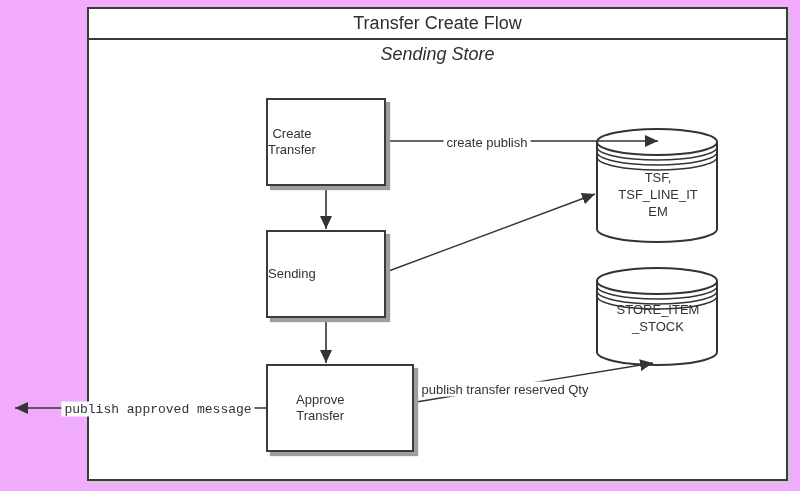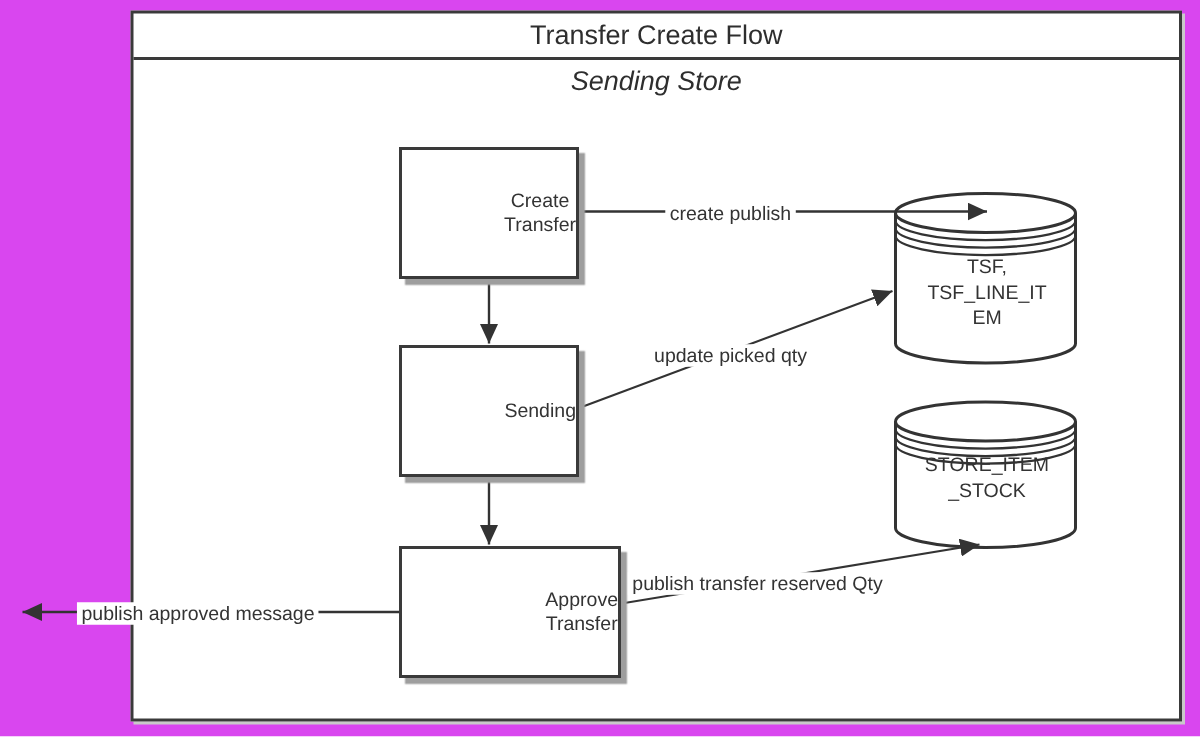--- a/index.html
+++ b/index.html
@@ -5,21 +5,21 @@
   html, body {
     margin: 0;
     padding: 0;
     background: #ffffff;
     font-family: "Liberation Sans", "DejaVu Sans", sans-serif;
   }
   .canvas {
     position: relative;
     width: 800px;
     height: 491px;
-    background: #d946ef;
+    background: #f0abfc;
     overflow: hidden;
     color: #383838;
   }
   
   .frame {
     position: absolute;
     left: 87px;
     top: 7px;
     width: 697px;
     height: 470px;
@@ -53,21 +53,21 @@
   
   .node {
     position: absolute;
     width: 116px;
     height: 84px;
     border: 2px solid #3a3a3a;
     background: #ffffff;
     box-shadow: 4px 4px 1px #9e9e9e;
     display: flex;
     align-items: center;
-    justify-content: flex-end;
+    justify-content: flex-start;
     text-align: center;
     font-size: 13px;
     line-height: 16px;
     white-space: pre-line;
     color: #333333;
     z-index: 3;
   }
   .node-create   { left: 266px; top: 98px; }
   .node-picking  { left: 266px; top: 230px; }
   .node-approve  { left: 266px; top: 364px; padding-left: 28px; }
@@ -159,19 +159,18 @@
 
   <div class="ds-label ds-label-stock">STORE_ITEM
 _STOCK</div>
 
   <div class="ds-label ds-label-tsf">TSF,
 TSF_LINE_IT
 EM</div>
 
   <div class="edge-label" style="left:487px; top:142px;">create publish</div>
 
-  <div class="edge-label" style="left:487px; top:237px;">update picked qty</div>
 
   <div class="edge-label" style="left:505px; top:389px;">publish transfer reserved Qty</div>
 
-  <div class="edge-label" style="left:132px; top:409px;">publish approved message</div>
+  <div class="edge-label" style="left:158px; top:409px;font-family:Liberation Mono, monospace;">publish approved message</div>
 
 </div>
 
 </body></html>

